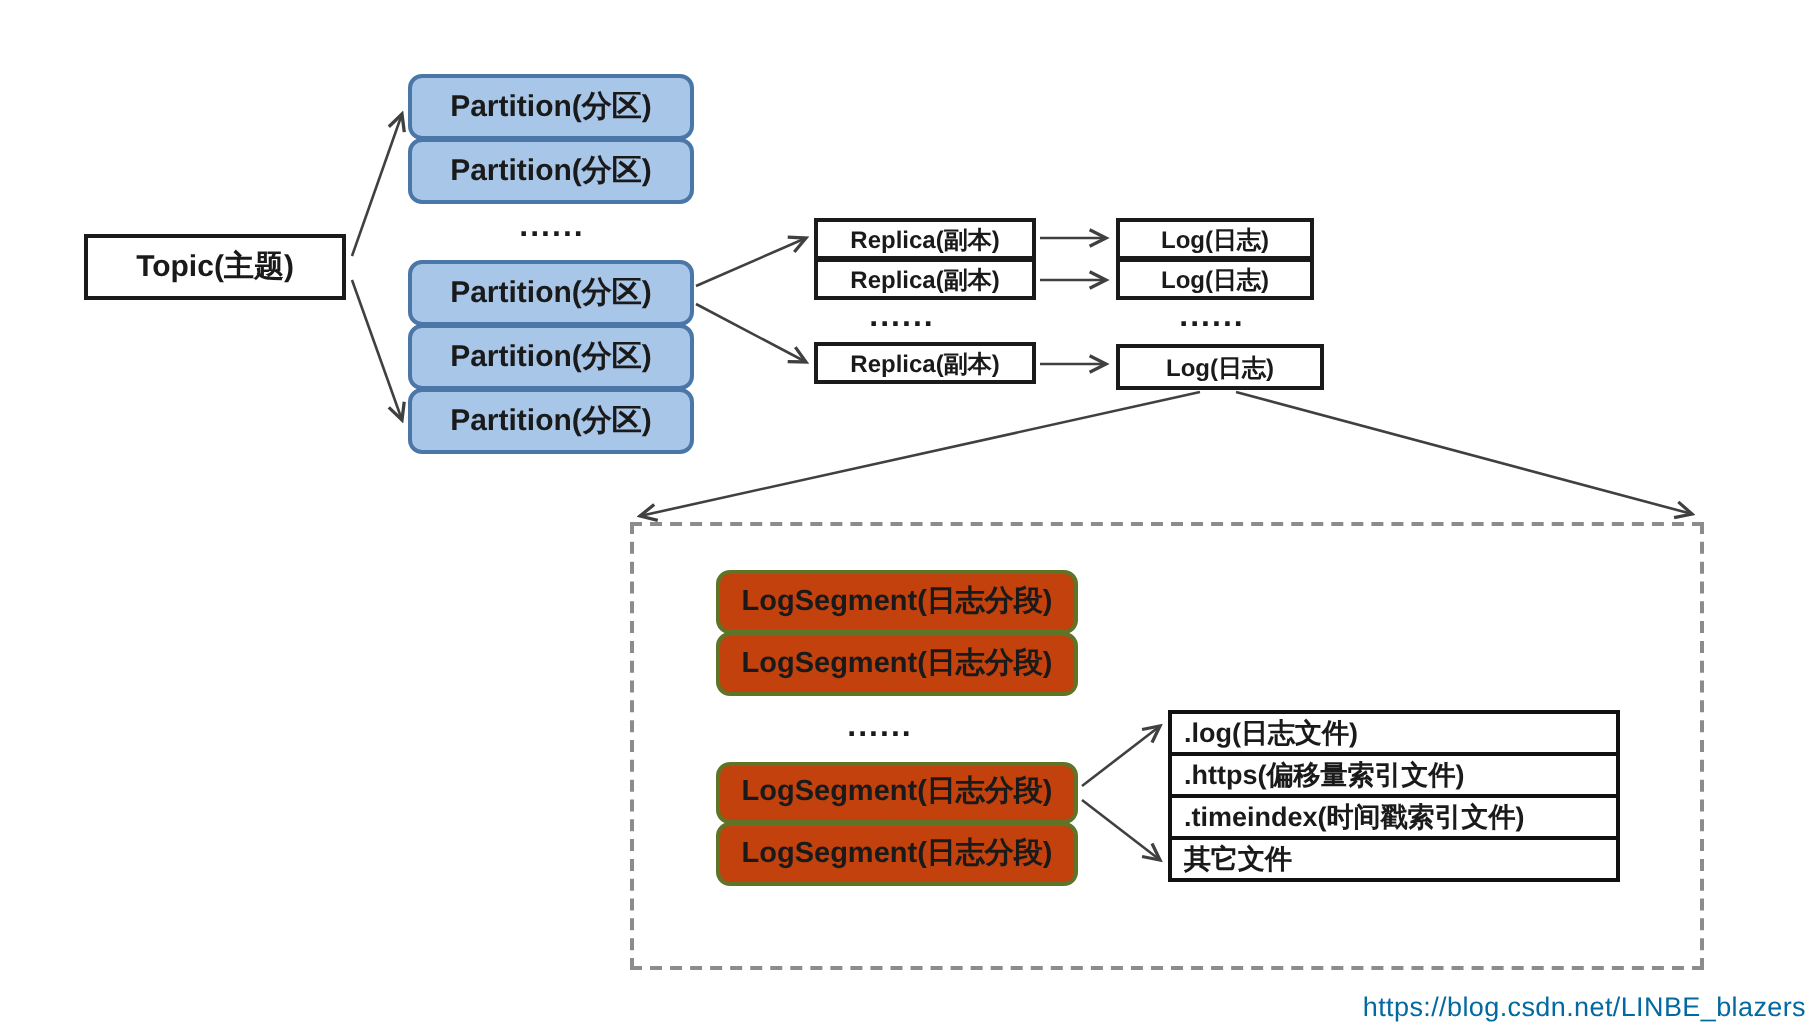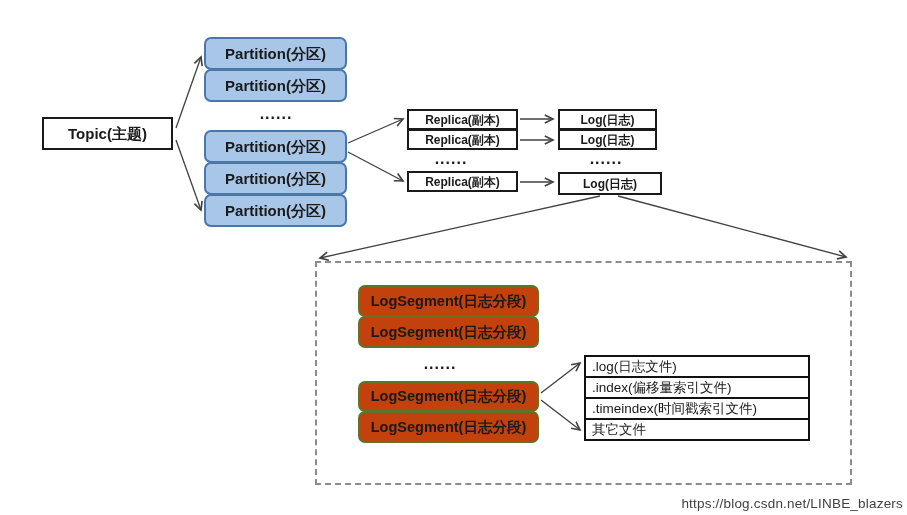--- a/index.html
+++ b/index.html
@@ -25,25 +25,25 @@
     position:absolute;font-weight:900;font-size:16px;letter-spacing:1px;
     line-height:1;transform:translate(-50%,-50%);
   }
   .dashed-container{
     position:absolute;box-sizing:border-box;
     border:2px dashed #8c8c8c;background:transparent;
   }
   .file-row{
     position:absolute;box-sizing:border-box;background:#ffffff;
     border:2px solid #111111;display:flex;align-items:center;
-    padding-left:6px;font-weight:normal;font-size:13.5px;white-space:nowrap;
+    padding-left:6px;font-weight:bold;font-size:13.5px;white-space:nowrap;
   }
   #arrow-layer{position:absolute;left:0;top:0;width:907px;height:515px;pointer-events:none;}
   #watermark{
-    position:absolute;right:4px;bottom:4px;font-size:13.5px;color:#404040;
+    position:absolute;right:4px;bottom:4px;font-size:13.5px;color:#0369a1;
     letter-spacing:0.2px;
   }
 </style>
 </head>
 <body>
 
 <div id="canvas">
 
   <svg id="arrow-layer" viewBox="0 0 907 515" xmlns="http://www.w3.org/2000/svg">
     <defs>
@@ -87,19 +87,19 @@
 
   <div class="dashed-container" style="left:315px;top:261px;width:537px;height:224px;"></div>
 
   <div class="box green-box" style="left:358px;top:285px;width:181px;height:32px;">LogSegment(日志分段)</div>
   <div class="box green-box" style="left:358px;top:316px;width:181px;height:32px;">LogSegment(日志分段)</div>
   <div class="ellipsis" style="left:440px;top:364px;">......</div>
   <div class="box green-box" style="left:358px;top:381px;width:181px;height:31px;">LogSegment(日志分段)</div>
   <div class="box green-box" style="left:358px;top:411px;width:181px;height:32px;">LogSegment(日志分段)</div>
 
   <div class="file-row" style="left:584px;top:355px;width:226px;height:23px;">.log(日志文件)</div>
-  <div class="file-row" style="left:584px;top:376px;width:226px;height:23px;">.index(偏移量索引文件)</div>
+  <div class="file-row" style="left:584px;top:376px;width:226px;height:23px;">.https(偏移量索引文件)</div>
   <div class="file-row" style="left:584px;top:418px;width:226px;height:23px;">其它文件</div>
   <div class="file-row" style="left:584px;top:397px;width:226px;height:23px;">.timeindex(时间戳索引文件)</div>
 
   <div id="watermark">https://blog.csdn.net/LINBE_blazers</div>
 
 </div>
 
 </body></html>

